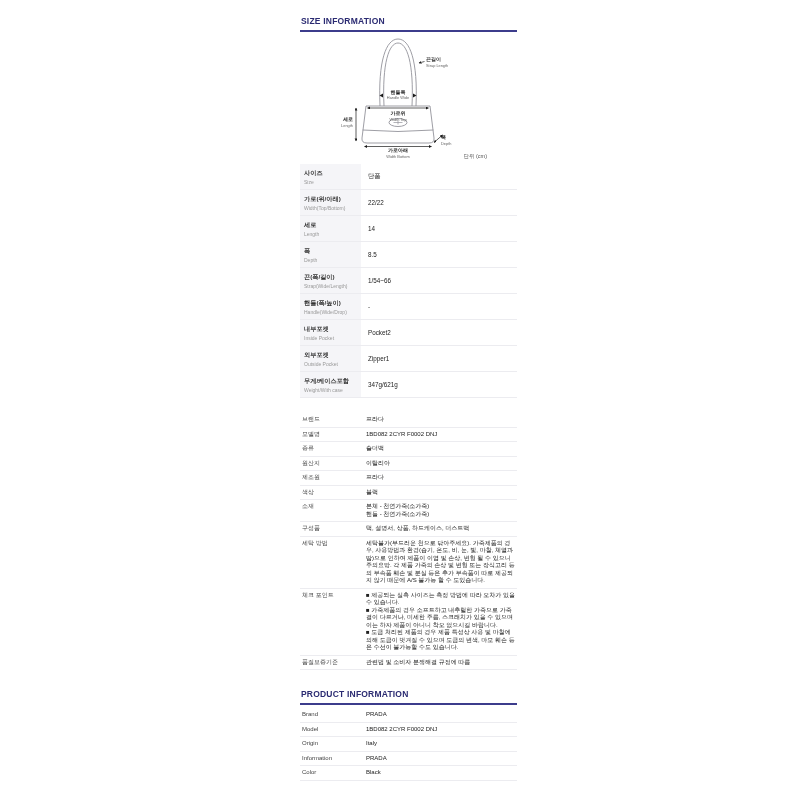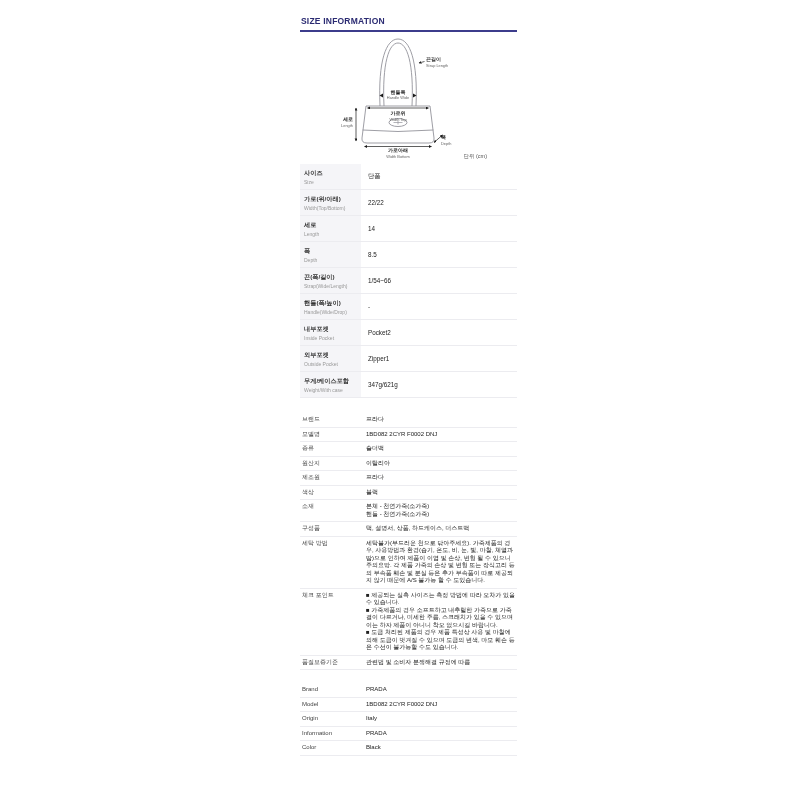--- a/index.html
+++ b/index.html
@@ -211,20 +211,21 @@
           </tr>
           <tr>
             <th>품질보증기준</th>
             <td>관련법 및 소비자 분쟁해결 규정에 따름</td>
           </tr>
         </tbody>
       </table>
     </section>
 
     <section class="sec3">
+      <h2 class="sec">PRODUCT INFORMATION</h2>
       <table class="info-tbl">
         <tbody>
           <tr>
             <th>Brand</th>
             <td>PRADA</td>
           </tr>
           <tr>
             <th>Model</th>
             <td>1BD082 2CYR F0002 DNJ</td>
           </tr>

